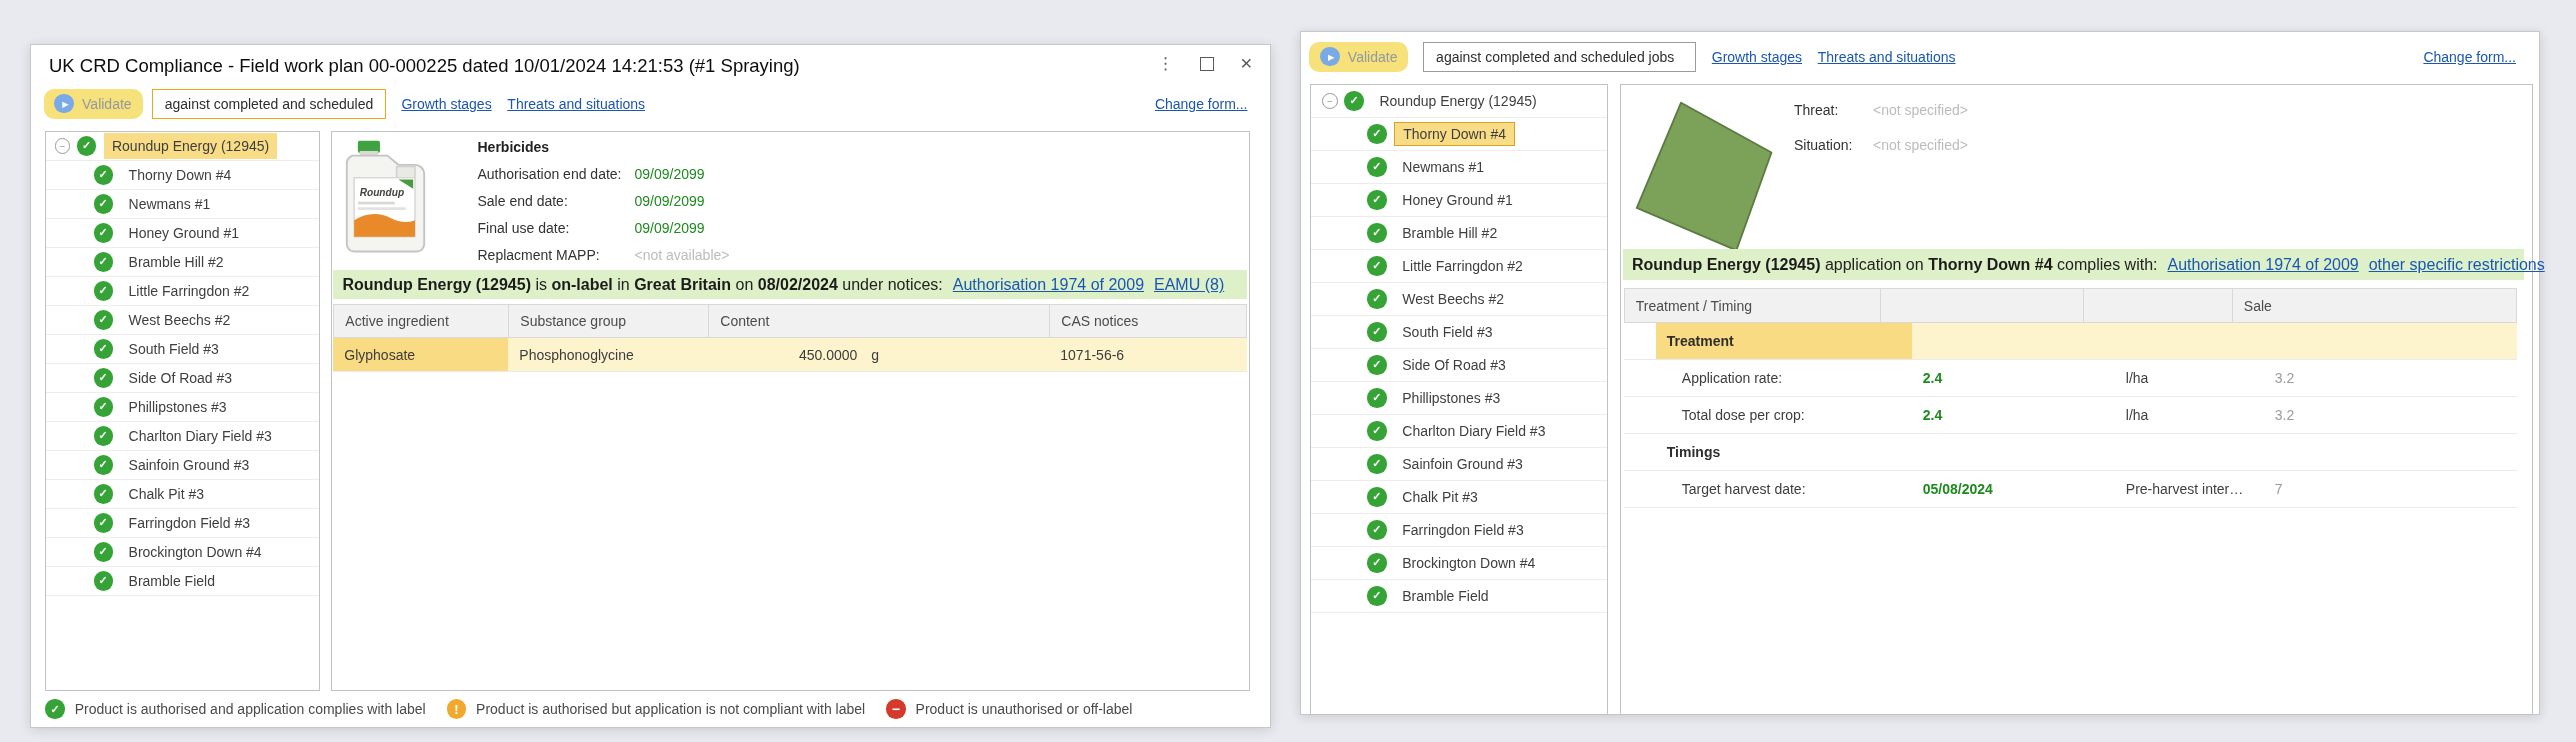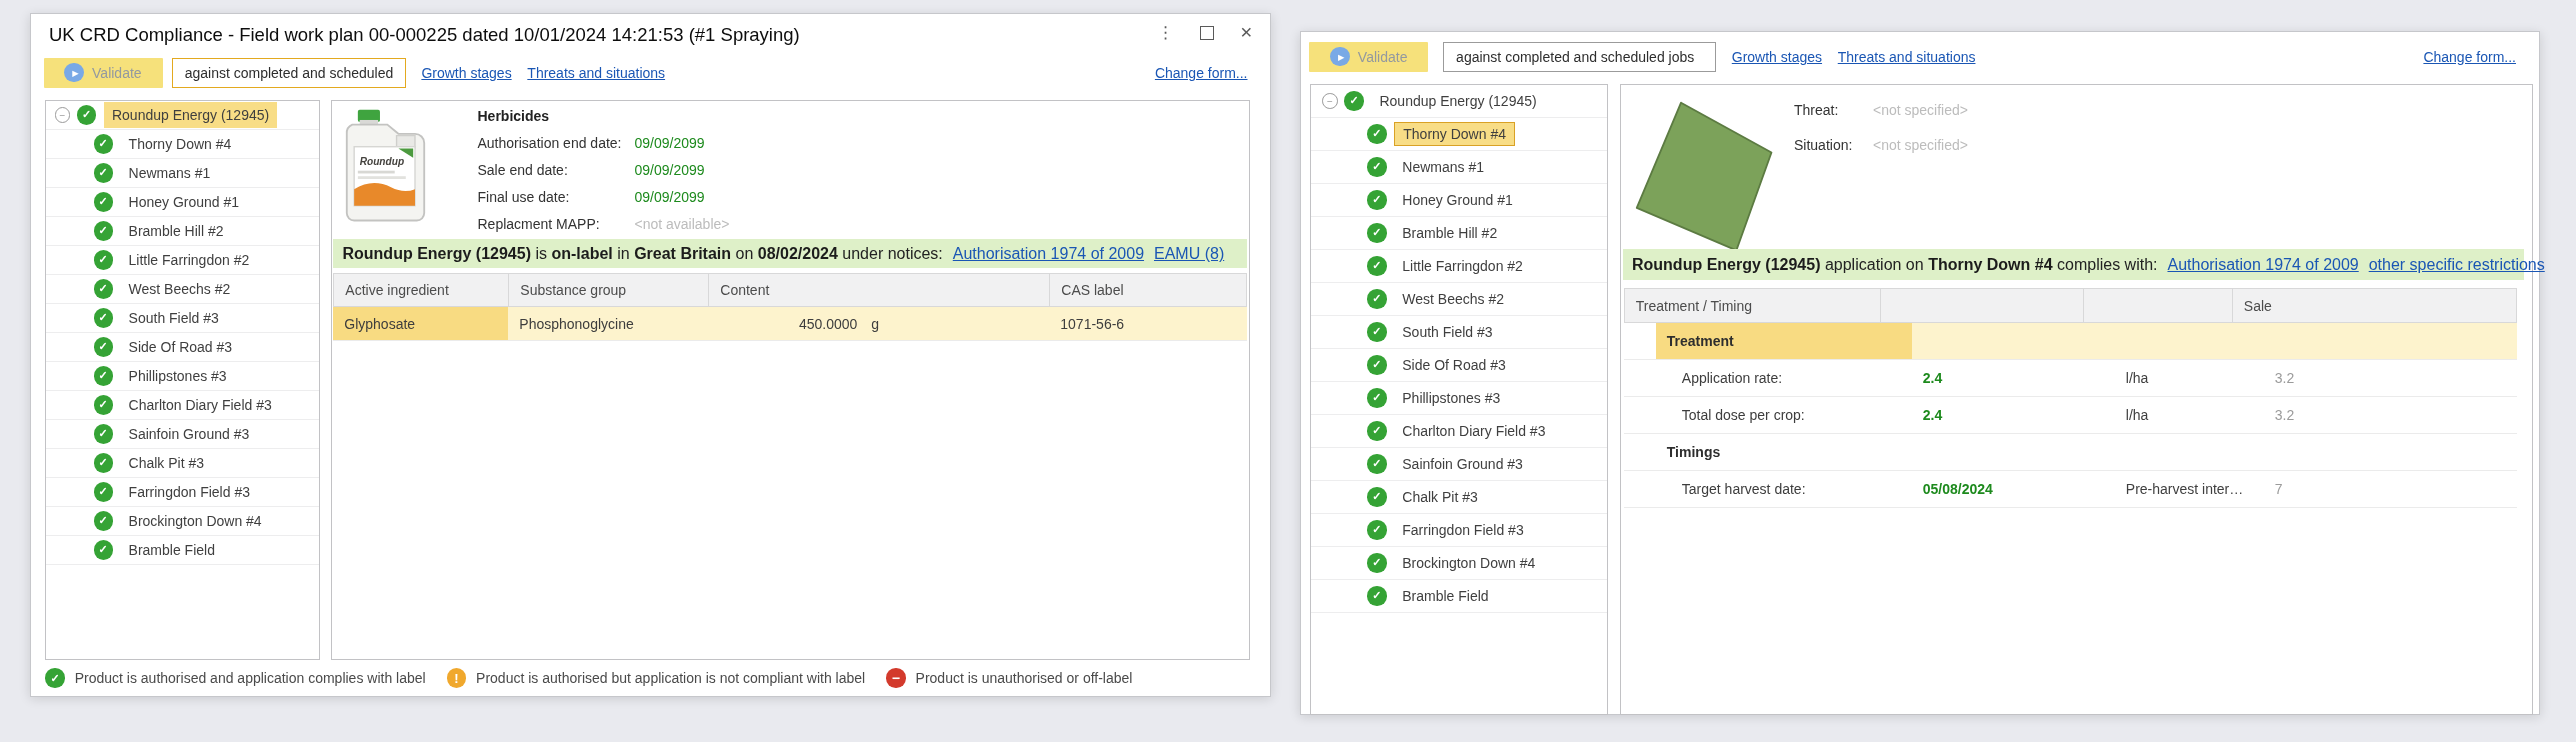--- a/index.html
+++ b/index.html
@@ -5,38 +5,38 @@
   * { margin:0; padding:0; box-sizing:border-box; }
   html,body { width:2576px; height:743px; }
   body {
     position:relative;
     background:#e9eaef;
     font-family:"Liberation Sans", sans-serif;
     font-size:14px; color:#3d3d3d;
     overflow:hidden;
   }
   .win { position:absolute; background:#fff; border:0.9px solid #c6c7cb; box-shadow:0 1.8px 11px rgba(0,0,0,.14); }
-  #win-left  { left:29.5px;  top:13px; width:1241px; height:684px; }
+  #win-left  { left:29.5px;  top:44px; width:1241px; height:684px; }
   #win-right { left:1300px; top:31px; width:1240px; height:684px; }
 
   
   .title-bar { position:absolute; left:0; top:0; right:0; height:39px; }
   .title { position:absolute; left:18.5px; top:10px; font-size:18.5px; color:#0d0d0d; white-space:nowrap; }
   .controls { position:absolute; top:11px; right:16.6px; display:flex; align-items:center; gap:26px; color:#5a5a5a; }
   .kebab::before { content:"\22EE"; font-size:16.6px; }
   .maxi { width:14px; height:14px; border:1.8px solid #5a5a5a; display:inline-block; }
   .closex::before { content:"\2715"; font-size:15.7px; }
   .ctl { cursor:default; line-height:1; }
 
   
   .toolbar { position:absolute; display:flex; align-items:center; }
   #win-left  .toolbar { left:13px; top:44px; right:22px; height:29.5px; }
   #win-right .toolbar { left:8.3px;  top:10px; right:23px; height:29.5px; }
   .validate-btn { display:flex; align-items:center; justify-content:center; gap:8.3px;
-    width:119px; height:29.5px; background:#f6e17b; border-radius:1px; color:#93999f; font-size:14px; flex:none; }
+    width:99px; height:29.5px; background:#f6e17b; border-radius:10px; color:#93999f; font-size:14px; flex:none; }
   .validate-icon { width:19.4px; height:19.4px; border-radius:50%; background:#79a9e6; color:#fff;
     display:flex; align-items:center; justify-content:center; padding-left:2.8px; flex:none; }
   .validate-icon::before { content:"\25B6"; font-size:8.3px; }
   .scope-input { height:29.5px; padding:0 12px; font-size:14px; color:#2e2e2e; background:#fff;
     font-family:"Liberation Sans", sans-serif; }
   #win-left  .scope-input { margin-left:9.2px; width:234px; border:1.8px solid #e3a91f; }
   #win-right .scope-input { margin-left:14.8px; width:273px; border:0.9px solid #9b9b9b; }
   .link { color:#1a56b4; text-decoration:underline; cursor:pointer; white-space:nowrap; }
   .tool-link { margin-left:15.7px; font-size:14px; }
   .spacer { flex:1; }
@@ -281,21 +281,21 @@
       <span>under notices:</span>
       <span class="link">Authorisation 1974 of 2009</span>
       <span class="link">EAMU (8)</span>
     </div>
 
     <div class="tbl">
       <div class="trow thead">
         <div class="tcell c1">Active ingredient</div>
         <div class="tcell c2">Substance group</div>
         <div class="tcell c3">Content</div>
-        <div class="tcell c4">CAS label</div>
+        <div class="tcell c4">CAS notices</div>
       </div>
       <div class="trow ing-row">
         <div class="tcell c1">Glyphosate</div>
         <div class="tcell c2">Phosphonoglycine</div>
         <div class="tcell c3">
           <span class="num">450.0000</span>
           <span class="unit">g</span>
         </div>
         <div class="tcell c4">1071-56-6</div>
       </div>

